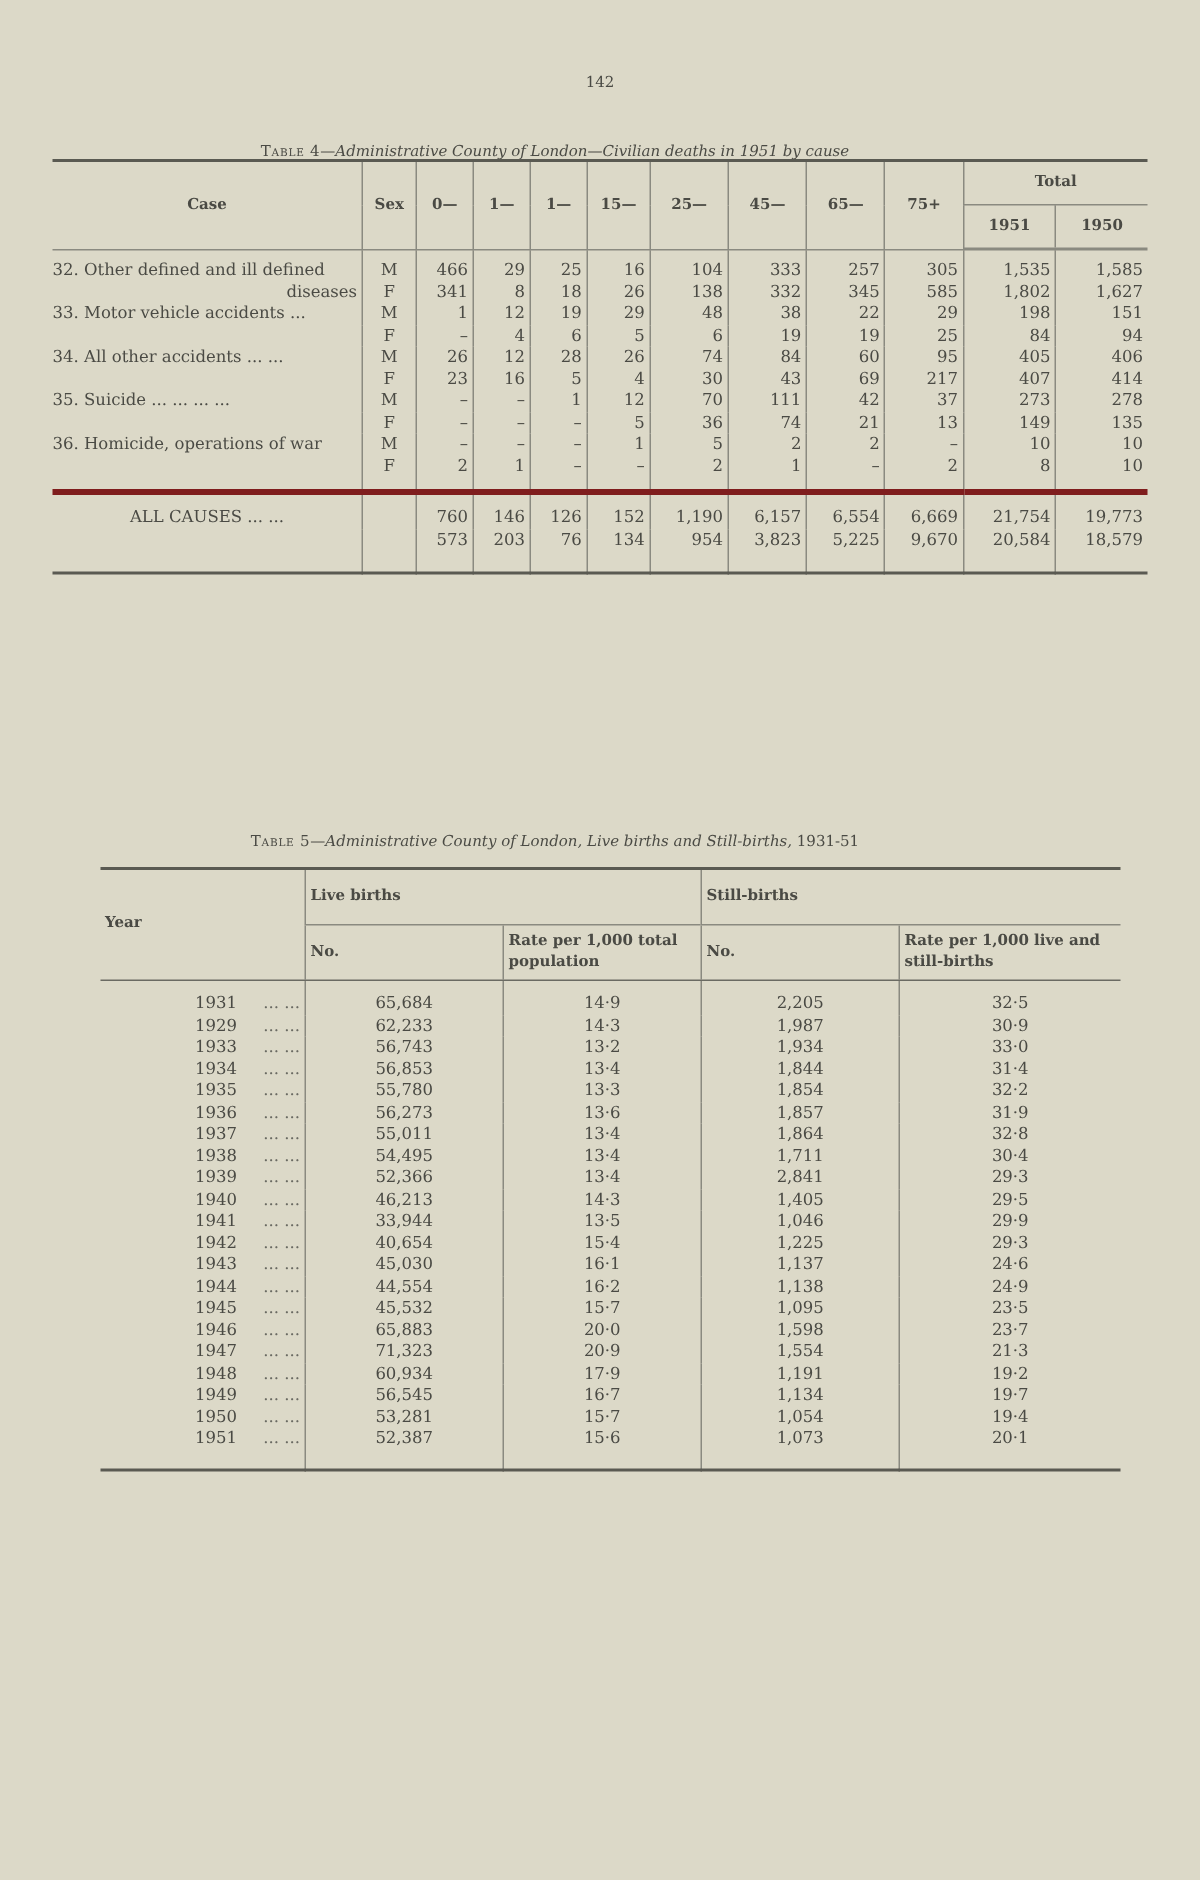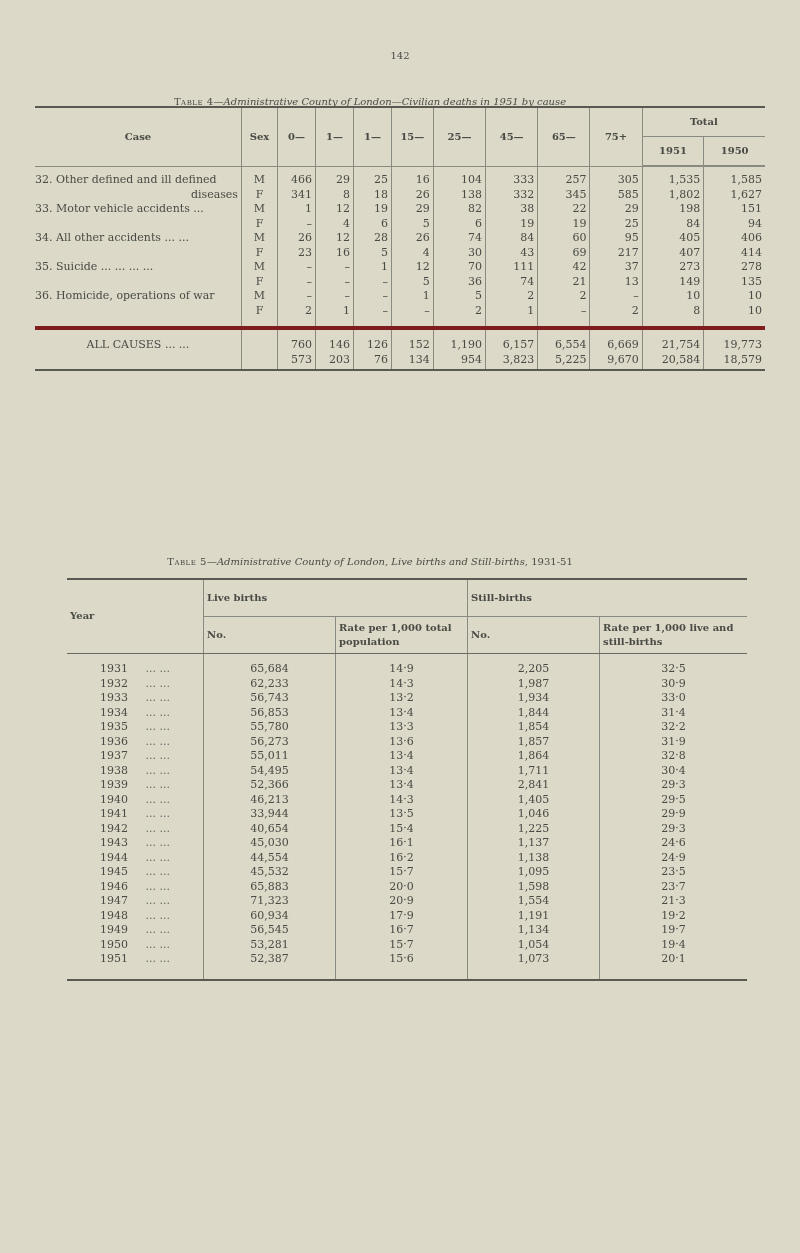--- a/index.html
+++ b/index.html
@@ -21,27 +21,27 @@
   #t4 thead th { height:28px; vertical-align:middle; text-align:center; }
   #t4 .vl { border-left:1px solid #8a8a80; }
   #t4 .num { text-align:right; }
   #t4 .cause { text-align:left; padding-left:0;margin-left:44px; }
   #t4 .cause2 { text-align:right; }
   #t4 .sex { text-align:center; }
   #t4 tbody.body tr:first-child td { padding-top:6px; }
   #t4 tbody.body tr:last-child td { padding-bottom:8px; }
   #t4 tr.hdr-sep th { border-bottom:1px solid #8a8a80; }
   #t4 tbody.total tr:first-child td { border-top:4px solid #7f1d1d; padding-top:8px; }
-  #t4 tbody.total tr:last-child td { padding-bottom:2px; }
+  #t4 tbody.total tr:last-child td { padding-bottom:14px; }
 
   
   #t5 { left:67px; top:578px; width:680px; border-top:2px solid #5a5a52; border-bottom:2px solid #5a5a52; }
   #t5 th { text-align:left; vertical-align:middle; }
   #t5 .vl { border-left:1px solid #8a8a80; }
-  #t5 .yr { text-align:center; }
+  #t5 .yr { text-align:right; }
   #t5 .dots { color:#6a6a62; }
   #t5 td.c { text-align:center; }
   #t5 tbody tr:first-child td { padding-top:8px; }
   #t5 tbody tr:last-child td { padding-bottom:12px; }
   #t5 thead tr.r1 th { height:36px; }
   #t5 thead tr.r2 th { height:36px; border-top:1px solid #8a8a80; border-bottom:1px solid #6a6a62; }
   #t5 thead tr.r1 th.yh { border-bottom:1px solid #6a6a62; }
 </style>
 </head>
 <body>
@@ -104,21 +104,21 @@
         <td class="vl num">1,802</td>
         <td class="vl num">1,627</td>
       </tr>
       <tr>
         <td class="cause">33. Motor vehicle accidents ...</td>
         <td class="vl sex">M</td>
         <td class="vl num">1</td>
         <td class="vl num">12</td>
         <td class="vl num">19</td>
         <td class="vl num">29</td>
-        <td class="vl num">82</td>
+        <td class="vl num">48</td>
         <td class="vl num">38</td>
         <td class="vl num">22</td>
         <td class="vl num">29</td>
         <td class="vl num">198</td>
         <td class="vl num">151</td>
       </tr>
       <tr>
         <td class="cause"></td>
         <td class="vl sex">F</td>
         <td class="vl num">–</td>
@@ -269,21 +269,21 @@
   </thead>
   <tbody id="t5body">
       <tr>
         <td class="yr"><span>1931</span>&nbsp;&nbsp;&nbsp;&nbsp;&nbsp;<span class="dots">... ...</span></td>
         <td class="vl c">65,684</td>
         <td class="vl c">14·9</td>
         <td class="vl c">2,205</td>
         <td class="vl c">32·5</td>
       </tr>
       <tr>
-        <td class="yr"><span>1932</span>&nbsp;&nbsp;&nbsp;&nbsp;&nbsp;<span class="dots">... ...</span></td>
+        <td class="yr"><span>1929</span>&nbsp;&nbsp;&nbsp;&nbsp;&nbsp;<span class="dots">... ...</span></td>
         <td class="vl c">62,233</td>
         <td class="vl c">14·3</td>
         <td class="vl c">1,987</td>
         <td class="vl c">30·9</td>
       </tr>
       <tr>
         <td class="yr"><span>1933</span>&nbsp;&nbsp;&nbsp;&nbsp;&nbsp;<span class="dots">... ...</span></td>
         <td class="vl c">56,743</td>
         <td class="vl c">13·2</td>
         <td class="vl c">1,934</td>

